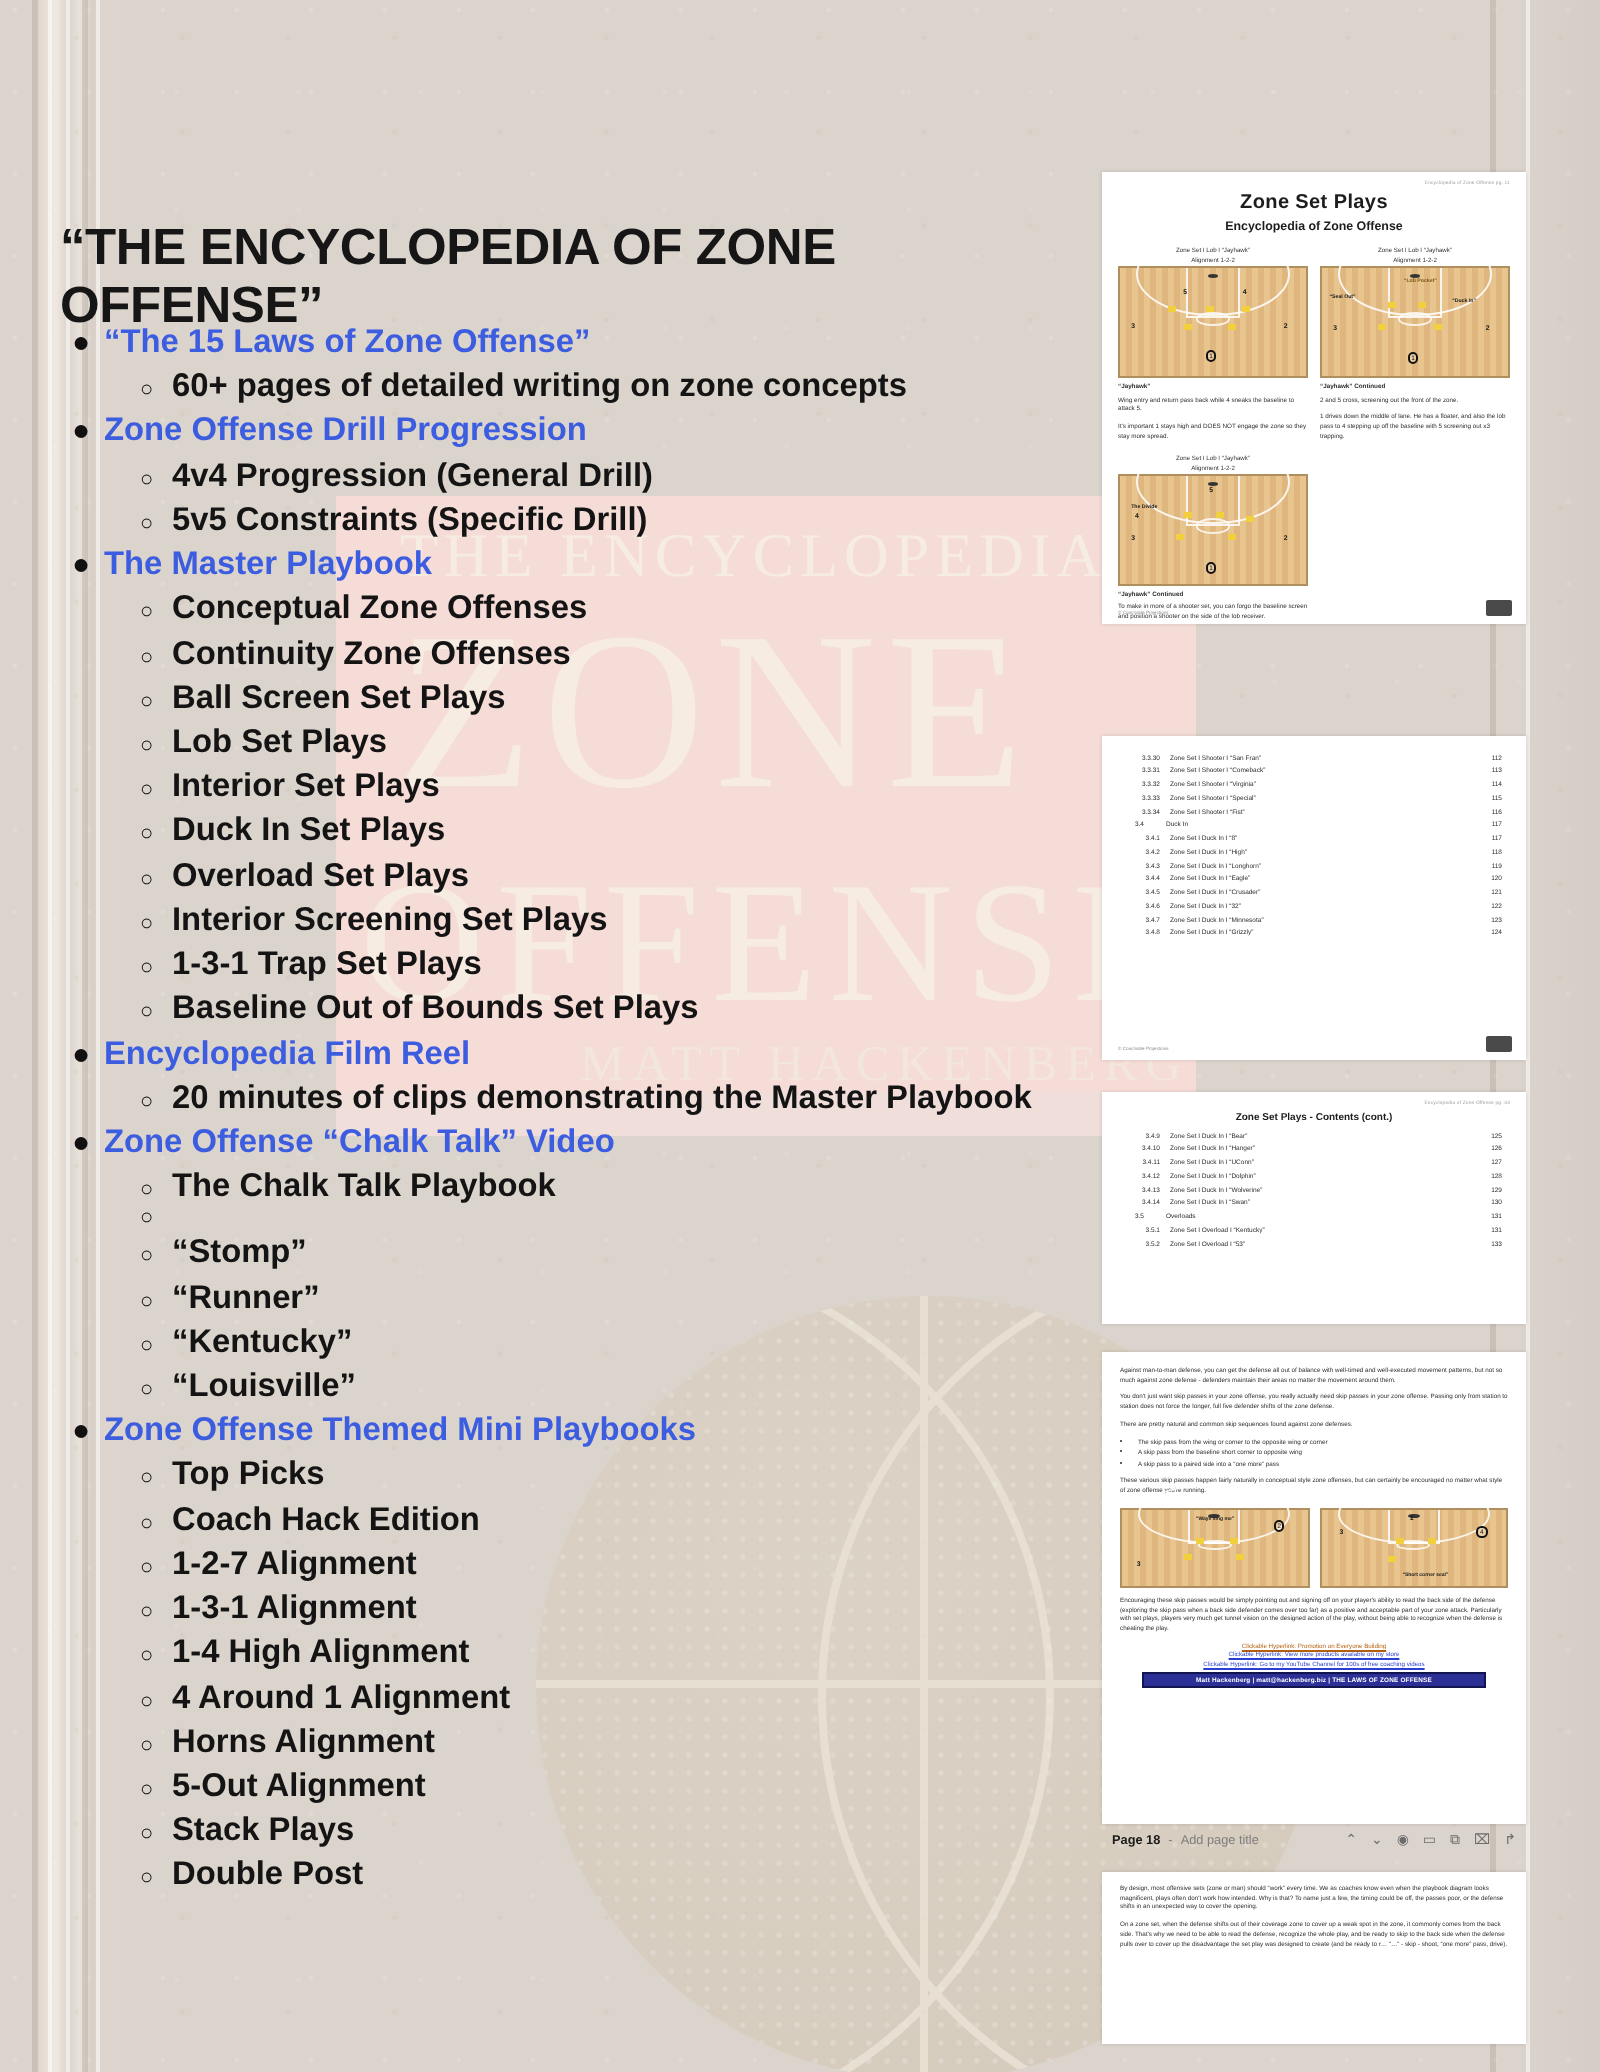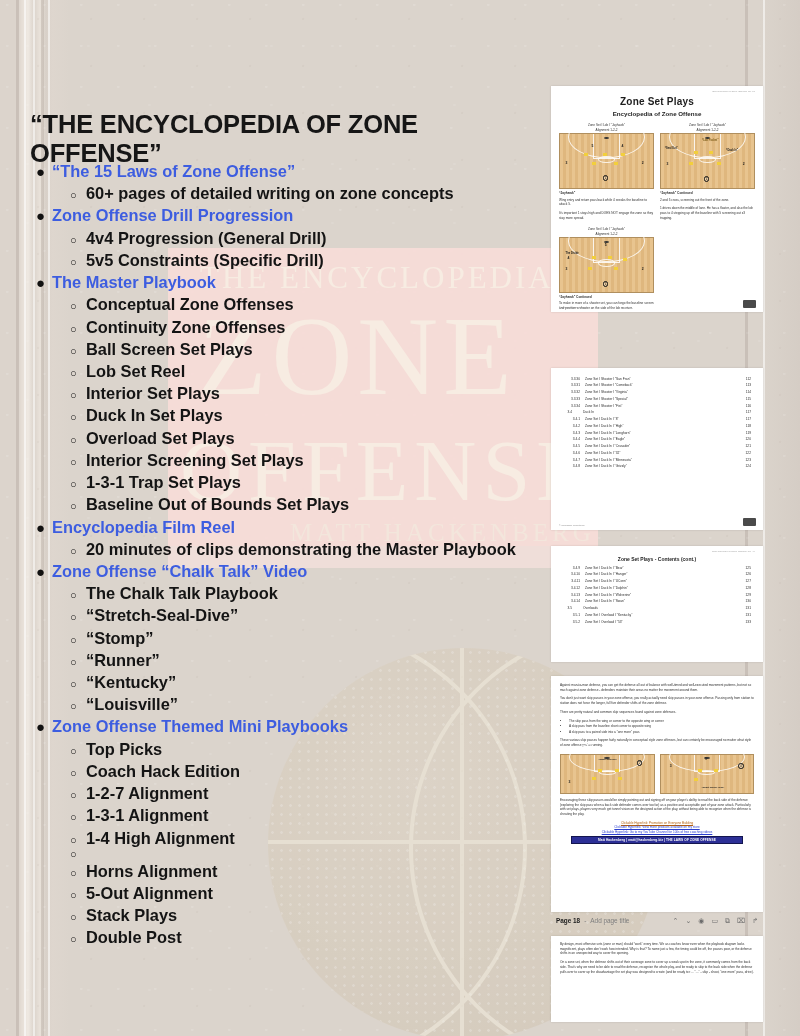--- a/index.html
+++ b/index.html
@@ -321,21 +321,21 @@
       <div class="lvl2">
         <span class="ring">○</span>
         <span>Continuity Zone Offenses</span>
       </div>
       <div class="lvl2">
         <span class="ring">○</span>
         <span>Ball Screen Set Plays</span>
       </div>
       <div class="lvl2">
         <span class="ring">○</span>
-        <span>Lob Set Reel</span>
+        <span>Lob Set Plays</span>
       </div>
       <div class="lvl2">
         <span class="ring">○</span>
         <span>Interior Set Plays</span>
       </div>
       <div class="lvl2">
         <span class="ring">○</span>
         <span>Duck In Set Plays</span>
       </div>
       <div class="lvl2">
@@ -365,21 +365,20 @@
       <div class="lvl1">
         <span class="dot">●</span>
         <span>Zone Offense “Chalk Talk” Video</span>
       </div>
       <div class="lvl2">
         <span class="ring">○</span>
         <span>The Chalk Talk Playbook</span>
       </div>
       <div class="lvl2">
         <span class="ring">○</span>
-        <span>“Stretch-Seal-Dive”</span>
       </div>
       <div class="lvl2">
         <span class="ring">○</span>
         <span>“Stomp”</span>
       </div>
       <div class="lvl2">
         <span class="ring">○</span>
         <span>“Runner”</span>
       </div>
       <div class="lvl2">
@@ -409,20 +408,21 @@
       <div class="lvl2">
         <span class="ring">○</span>
         <span>1-3-1 Alignment</span>
       </div>
       <div class="lvl2">
         <span class="ring">○</span>
         <span>1-4 High Alignment</span>
       </div>
       <div class="lvl2">
         <span class="ring">○</span>
+        <span>4 Around 1 Alignment</span>
       </div>
       <div class="lvl2">
         <span class="ring">○</span>
         <span>Horns Alignment</span>
       </div>
       <div class="lvl2">
         <span class="ring">○</span>
         <span>5-Out Alignment</span>
       </div>
       <div class="lvl2">

